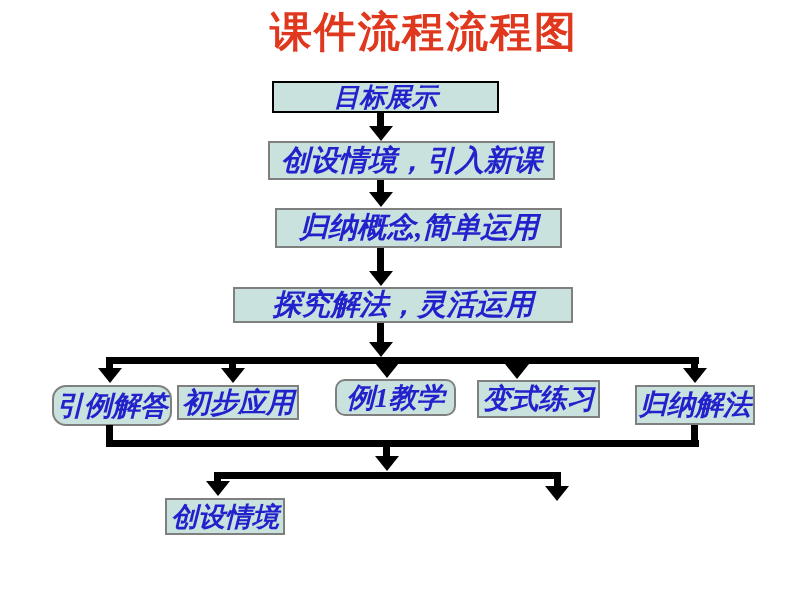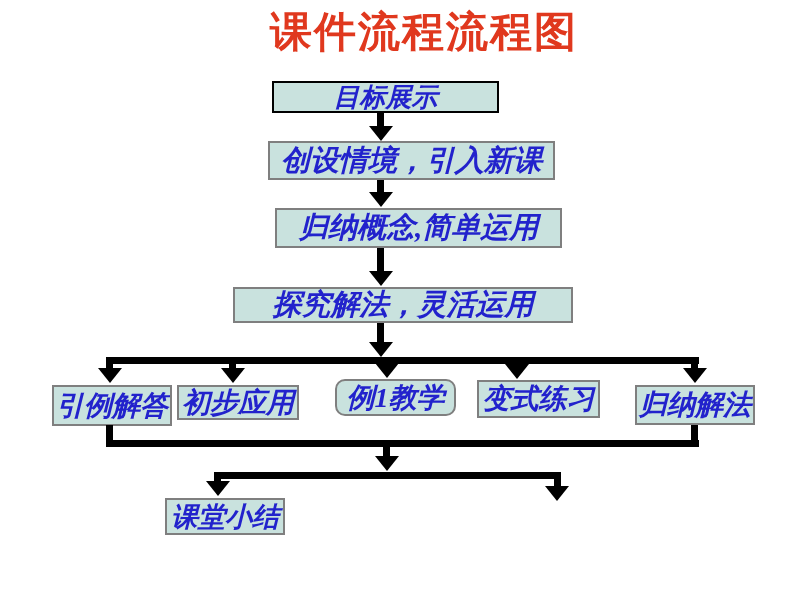--- a/index.html
+++ b/index.html
@@ -44,31 +44,31 @@
   <div class="title">课件流程流程图</div>
 
   <div class="node dark" style="left:272px;top:81px;width:227px;height:32px;font-size:26px;">目标展示</div>
 
   <div class="node" style="left:268px;top:141px;width:287px;height:39px;font-size:29px;">创设情境，引入新课</div>
 
   <div class="node" style="left:275px;top:208px;width:287px;height:40px;font-size:29px;">归纳概念,简单运用</div>
 
   <div class="node" style="left:233px;top:287px;width:340px;height:36px;font-size:29px;">探究解法，灵活运用</div>
 
-  <div class="node" style="left:52px;top:385px;width:120px;height:41px;font-size:28px;">引例解答</div>
+  <div class="node" style="left:52px;top:385px;width:120px;height:41px;font-size:28px;border-radius:14px;">引例解答</div>
 
   <div class="node" style="left:177px;top:385px;width:122px;height:35px;font-size:28px;">初步应用</div>
 
   <div class="node" style="left:335px;top:379px;width:121px;height:37px;font-size:28px;border-radius:10px;">例1教学</div>
 
   <div class="node" style="left:477px;top:380px;width:123px;height:38px;font-size:28px;">变式练习</div>
 
   <div class="node" style="left:635px;top:385px;width:120px;height:40px;font-size:28px;">归纳解法</div>
 
-  <div class="node" style="left:165px;top:498px;width:120px;height:37px;font-size:27px;">课堂小结</div>
+  <div class="node" style="left:165px;top:498px;width:120px;height:37px;font-size:27px;">创设情境</div>
 
 
   <div class="stem" style="left:377px;top:113px;width:7px;height:14px;"></div>
   <div class="ahead" style="left:369px;top:126px;"></div>
 
   <div class="stem" style="left:377px;top:180px;width:7px;height:13px;"></div>
   <div class="ahead" style="left:369px;top:192px;"></div>
 
   <div class="stem" style="left:377px;top:248px;width:7px;height:24px;"></div>
   <div class="ahead" style="left:369px;top:271px;"></div>

